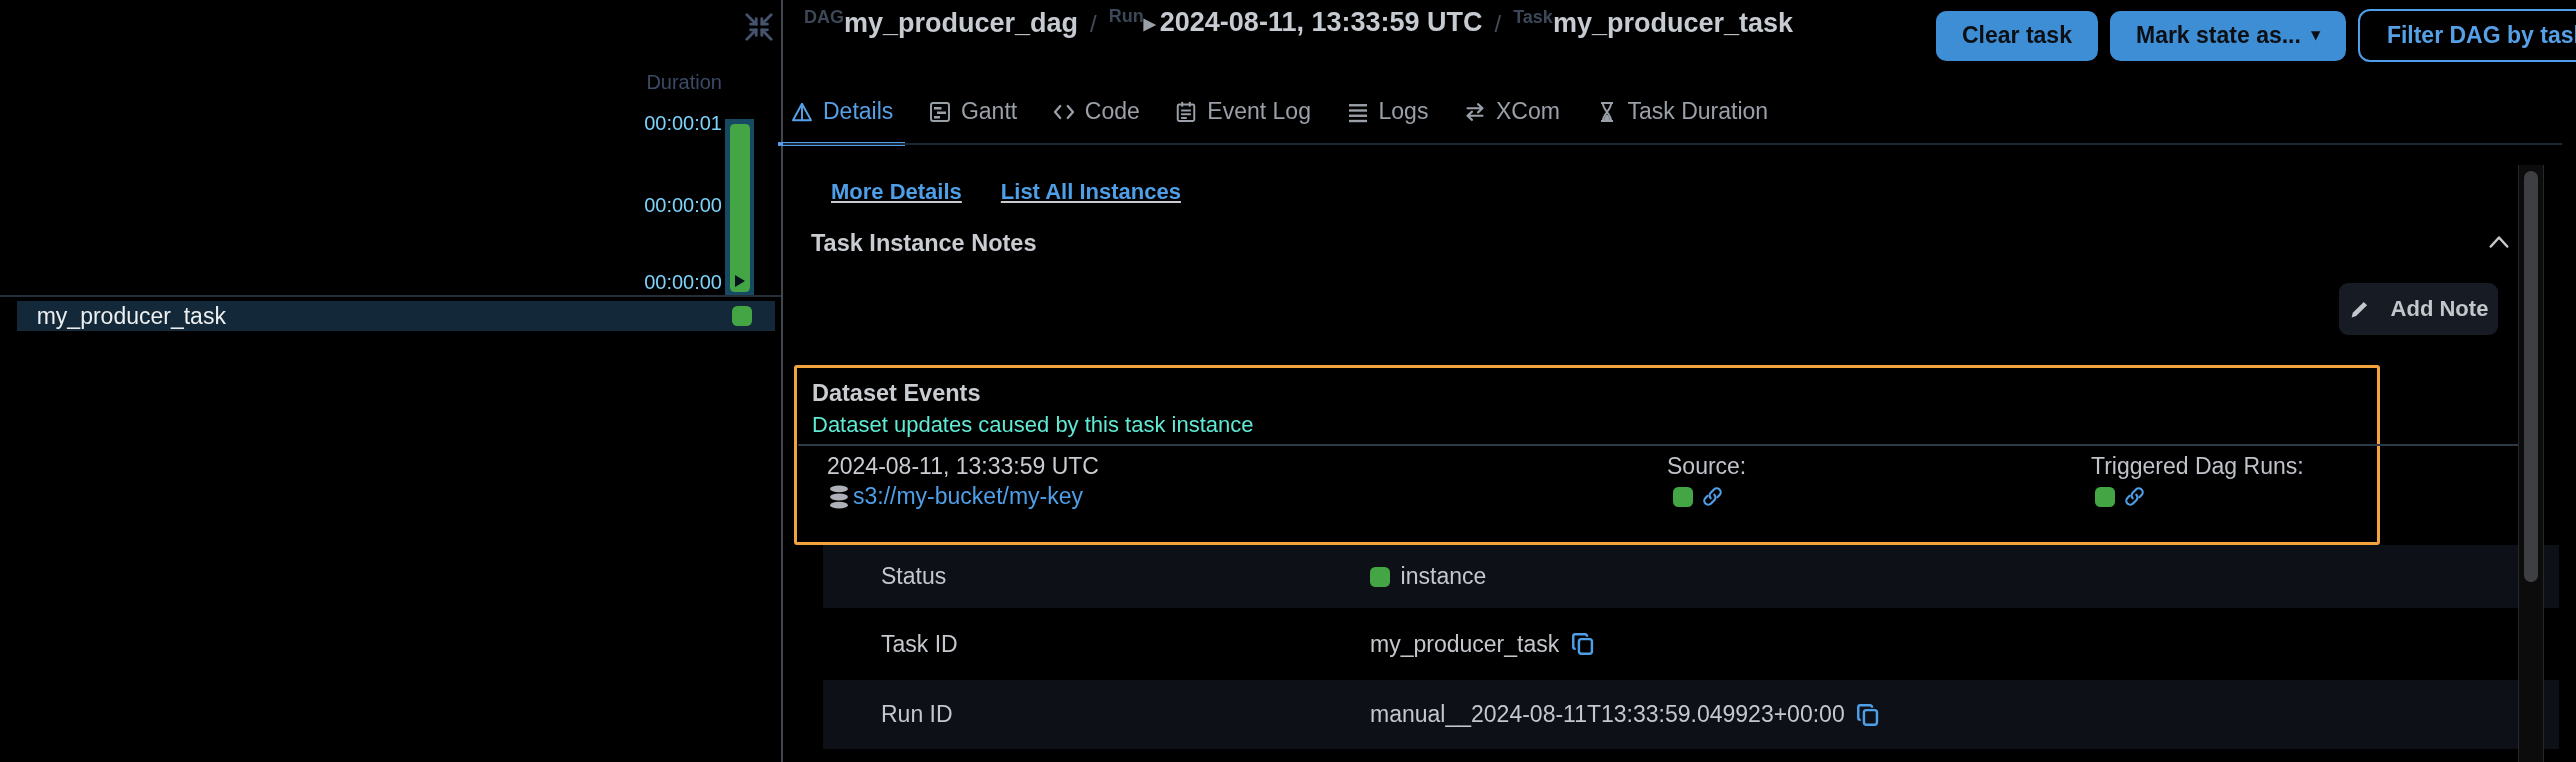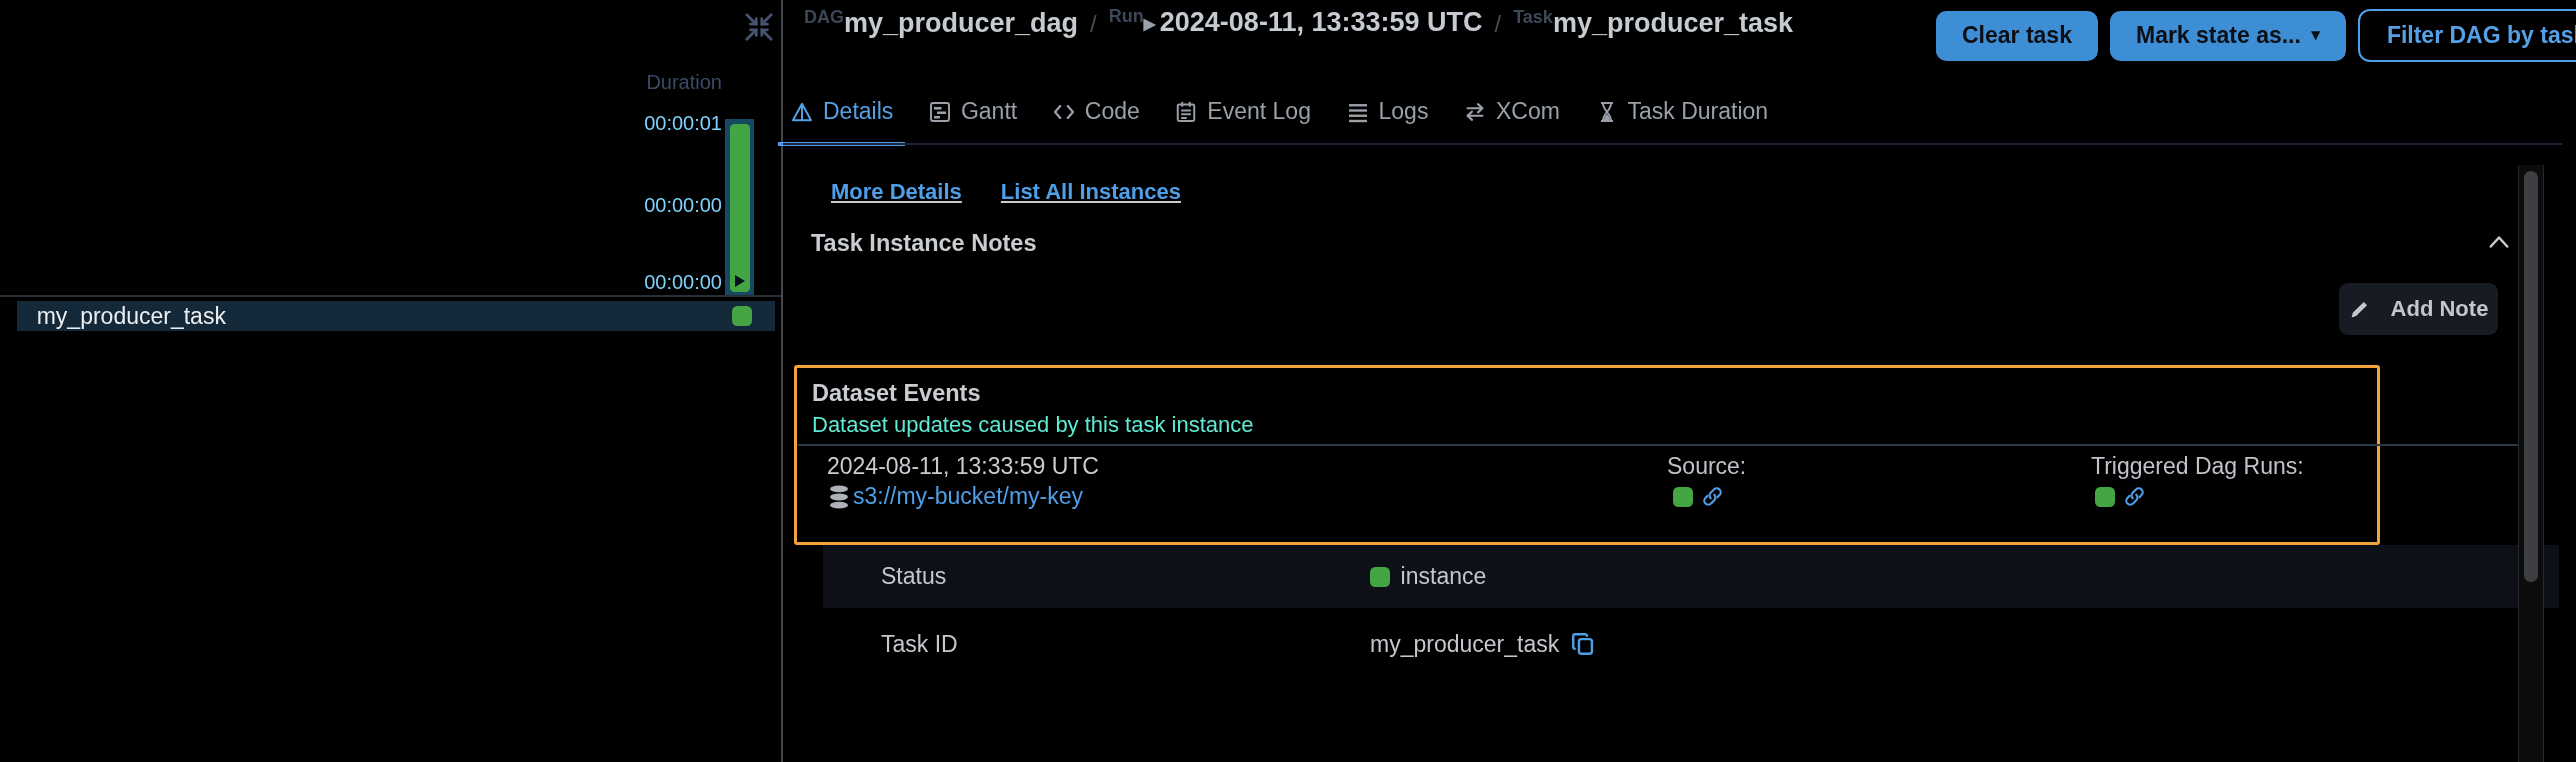--- a/index.html
+++ b/index.html
@@ -275,18 +275,30 @@
       <span>my_producer_task</span>
       <span class="copy-btn">
         <svg width="26" height="26" viewBox="0 0 32 32" fill="none" stroke="currentColor" stroke-width="3">
           <rect x="11" y="10" width="16" height="18" rx="3"></rect>
           <path d="M7 22 H6.5 A2.5 2.5 0 0 1 4 19.5 V6.5 A2.5 2.5 0 0 1 6.5 4 H18.5 A2.5 2.5 0 0 1 21 6.5 V7"></path>
         </svg>
       </span>
     </span>
   </div>
 
+  <div class="detail-row striped" style="top:680px;height:69px;">
+    <span class="dr-label">Run ID</span>
+    <span class="dr-value">
+      <span>manual__2024-08-11T13:33:59.049923+00:00</span>
+      <span class="copy-btn">
+        <svg width="26" height="26" viewBox="0 0 32 32" fill="none" stroke="currentColor" stroke-width="3">
+          <rect x="11" y="10" width="16" height="18" rx="3"></rect>
+          <path d="M7 22 H6.5 A2.5 2.5 0 0 1 4 19.5 V6.5 A2.5 2.5 0 0 1 6.5 4 H18.5 A2.5 2.5 0 0 1 21 6.5 V7"></path>
+        </svg>
+      </span>
+    </span>
+  </div>
 
   <div class="scroll-track"></div>
   <div class="scroll-thumb"></div>
 
 </div>
 
 
 </body></html>

